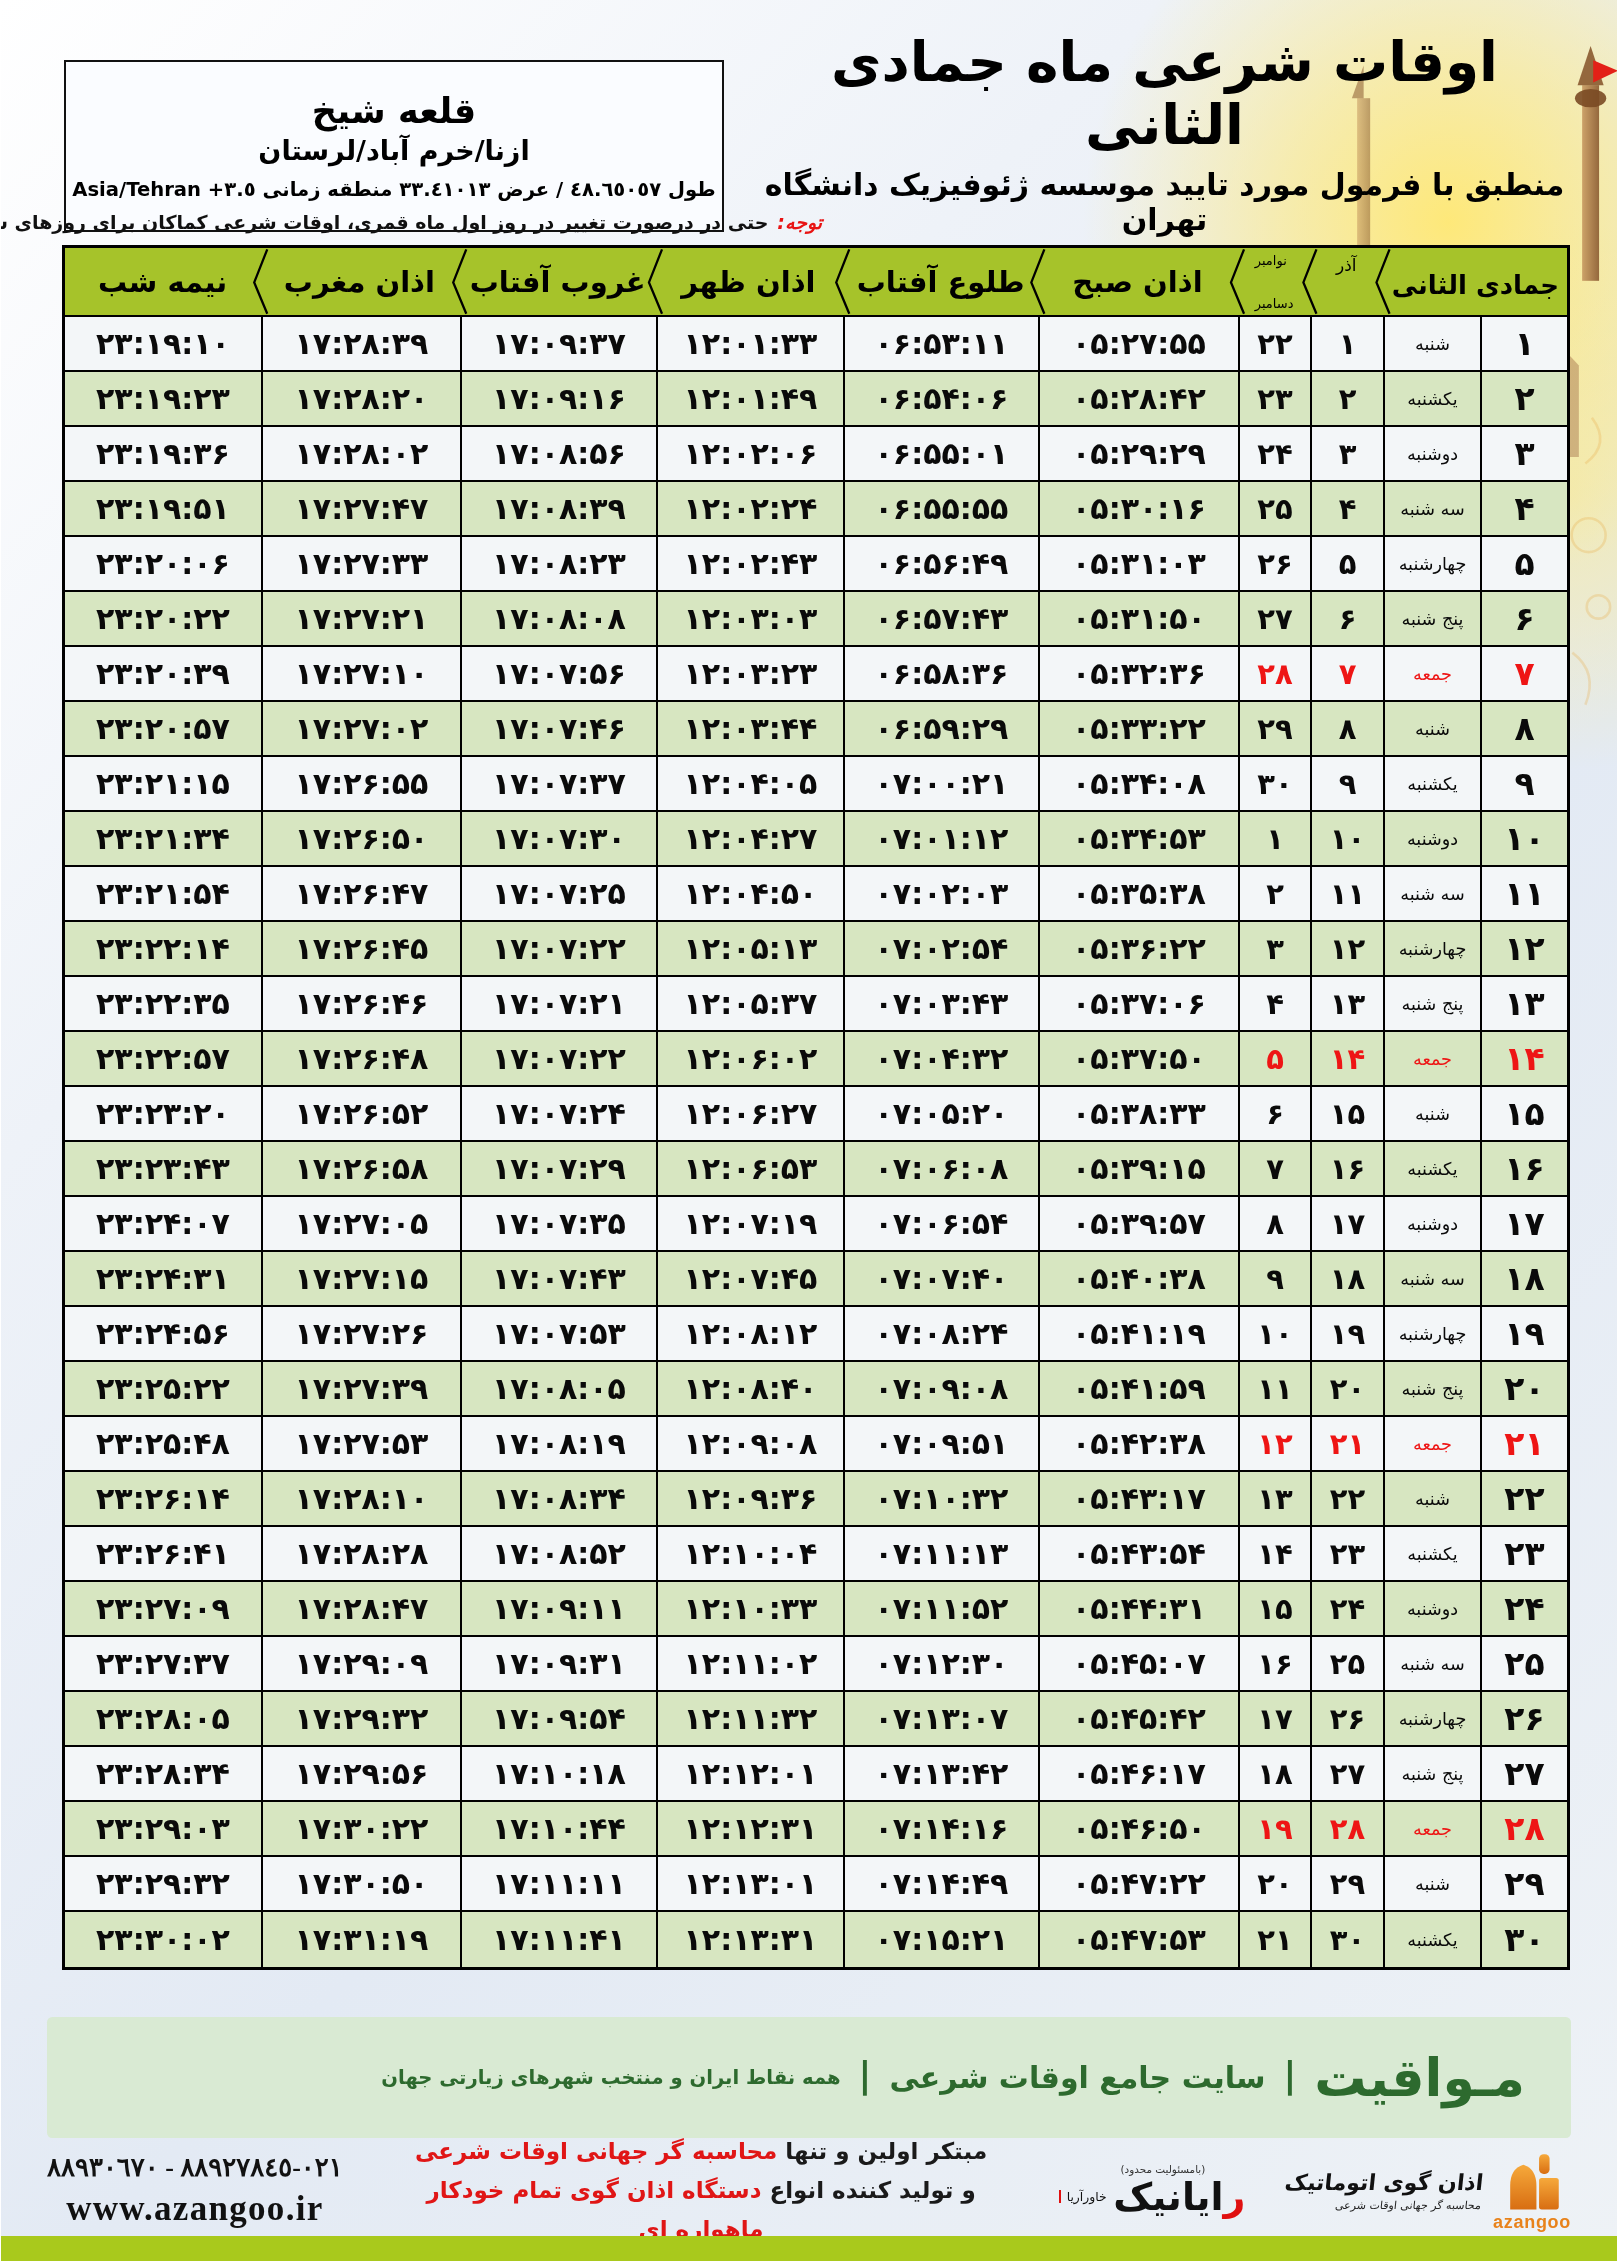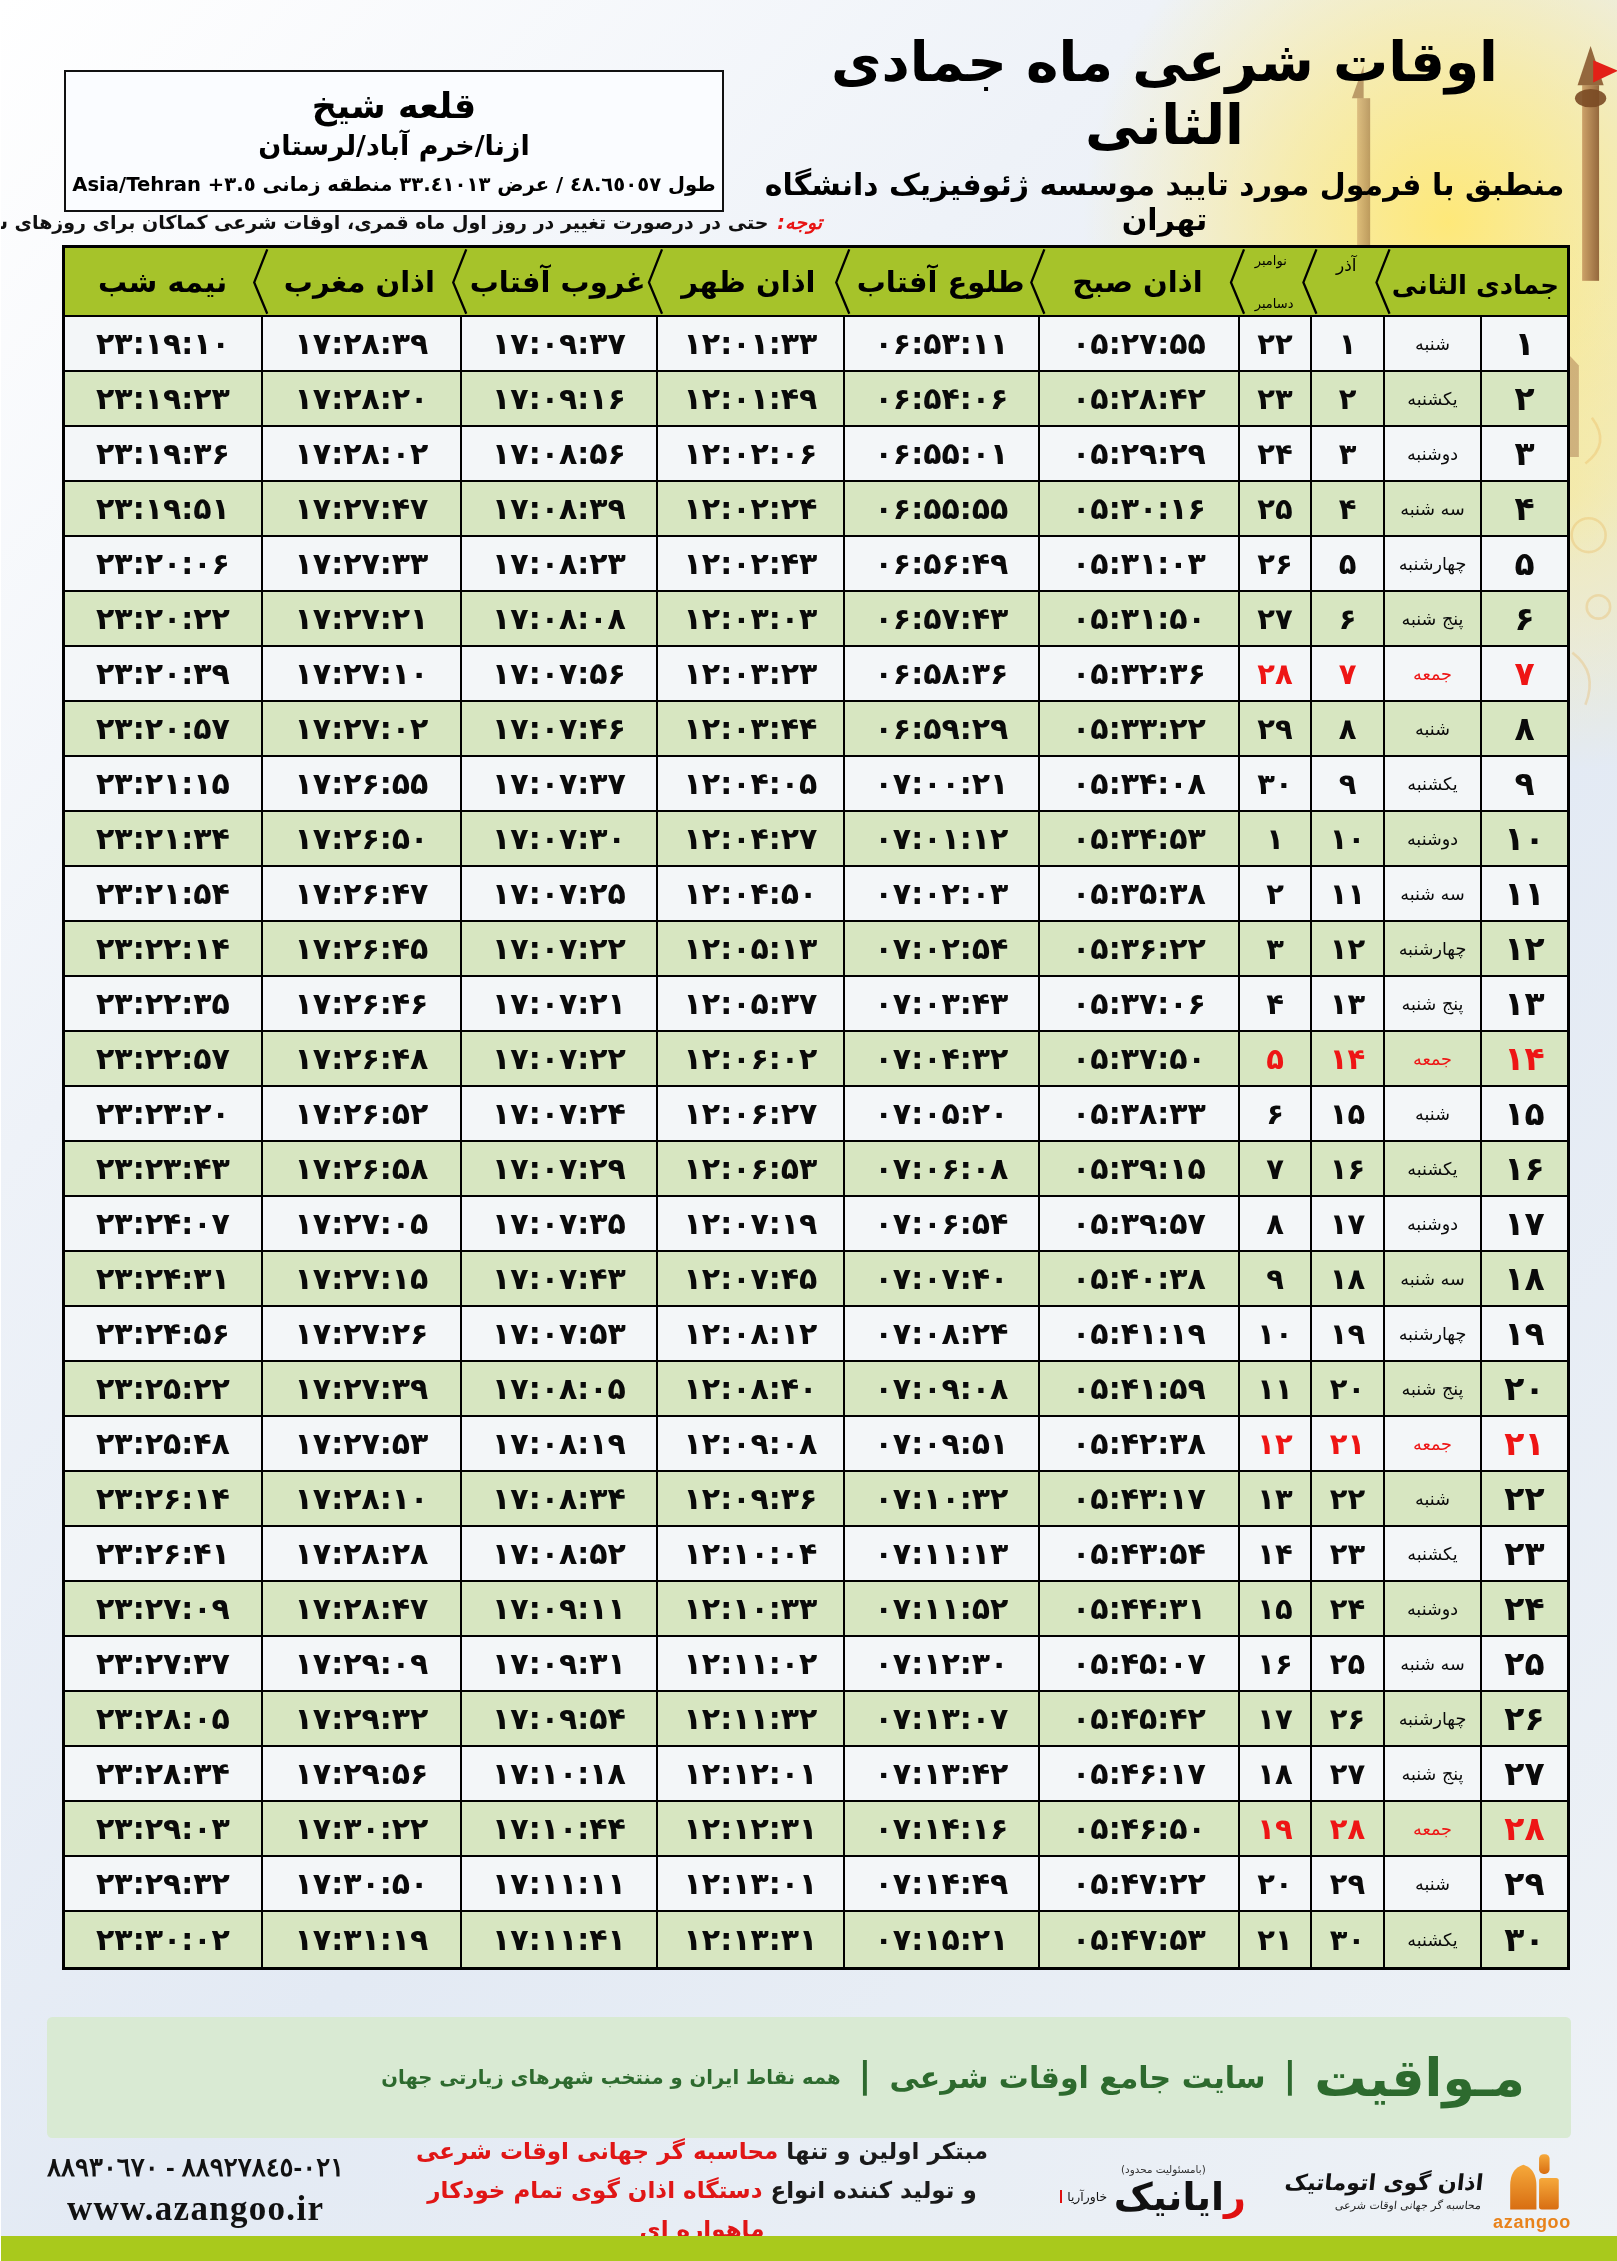--- a/index.html
+++ b/index.html
@@ -7,23 +7,23 @@
   body{
     font-family:"DejaVu Sans", sans-serif;
     background:linear-gradient(135deg,#ffffff 0%,#eef2f8 30%,#e3eaf4 60%,#eef2f6 100%);
     position:relative; overflow:hidden;
   }
   .layer{position:absolute;}
   
   svg.bgart{ right:0; top:0; width:587px; height:816px; z-index:0; }
   
   .loc-box{
-    left:64px; top:60px; width:660px; height:142px; z-index:2;
+    left:64px; top:60px; width:660px; height:172px; z-index:2;
     background:rgba(250,252,255,.94); border:2.6px solid #111;
-    display:flex; flex-direction:column; justify-content:center; text-align:center;margin-top:10px;
+    display:flex; flex-direction:column; align-items:center; justify-content:center; text-align:center;
   }
   .loc-city{font-size:35px; font-weight:bold; color:#000;}
   .loc-region{font-size:27px; font-weight:bold; color:#000; margin-top:3.9px;}
   .loc-coords{font-size:19.6px; font-weight:bold; color:#000; margin-top:11.7px;}
   .title-block{ left:750px; top:31px; width:829px; z-index:2; text-align:center; color:#000;}
   .main-title{font-size:55px; font-weight:bold; line-height:1.15;}
   .sub-title{font-size:30px; font-weight:bold; margin-top:9px;}
   .years-line{font-size:27px; font-weight:bold; margin-top:10.4px;}
   .notice{ left:62px; top:211px; width:760px; z-index:2; font-size:19px; font-weight:bold; color:#111; text-align:right; white-space:nowrap;}
   .notice-label{color:#e81313; margin-left:9px;font-style:italic;}
@@ -69,21 +69,21 @@
   .az-tag{font-size:11px; color:#222; margin-top:3.9px;}
   .ray{display:flex; flex-direction:column; align-items:center;}
   .ray-note{font-size:10.4px; color:#333;margin-left:21px;}
   .ray-row{display:flex; align-items:center; gap:6.5px;}
   .ray-name{font-size:38px; font-weight:bold; color:#111;}
   .ray-name .r{color:#e01010;}
   .ray-sub{display:flex; flex-direction:row; font-size:12.4px; color:#111; border-left:2px solid #e01010; padding-left:5.2px; line-height:1.1;}
   .bdesc{width:639px; text-align:center; font-size:23px; font-weight:bold; color:#1a1a1a; line-height:1.7;}
   .bdesc .red{color:#e01616;}
   .contact{display:flex; flex-direction:column; align-items:center; gap:5.2px;}
-  .phone{font-family:Liberation Sans, sans-serif; direction:ltr; font-size:26px; font-weight:bold; color:#111;}
+  .phone{font-family:Liberation Serif, serif; direction:ltr; font-size:26px; font-weight:bold; color:#111;}
   .web{font-family:"Liberation Serif",serif; direction:ltr; font-size:35px; font-weight:bold; color:#111; letter-spacing:1.3px;}
   .limebar{ left:0; bottom:0; width:1618px; height:25px; background:#a9c91c; z-index:2;}
 </style>
 </head>
 <body>
 
 <svg class="layer bgart" viewBox="0 0 900 1250">
   <defs>
     <radialGradient id="sun" cx="50%" cy="50%" r="50%">
       <stop offset="0%" stop-color="#ffe873" stop-opacity="0.95"></stop>

